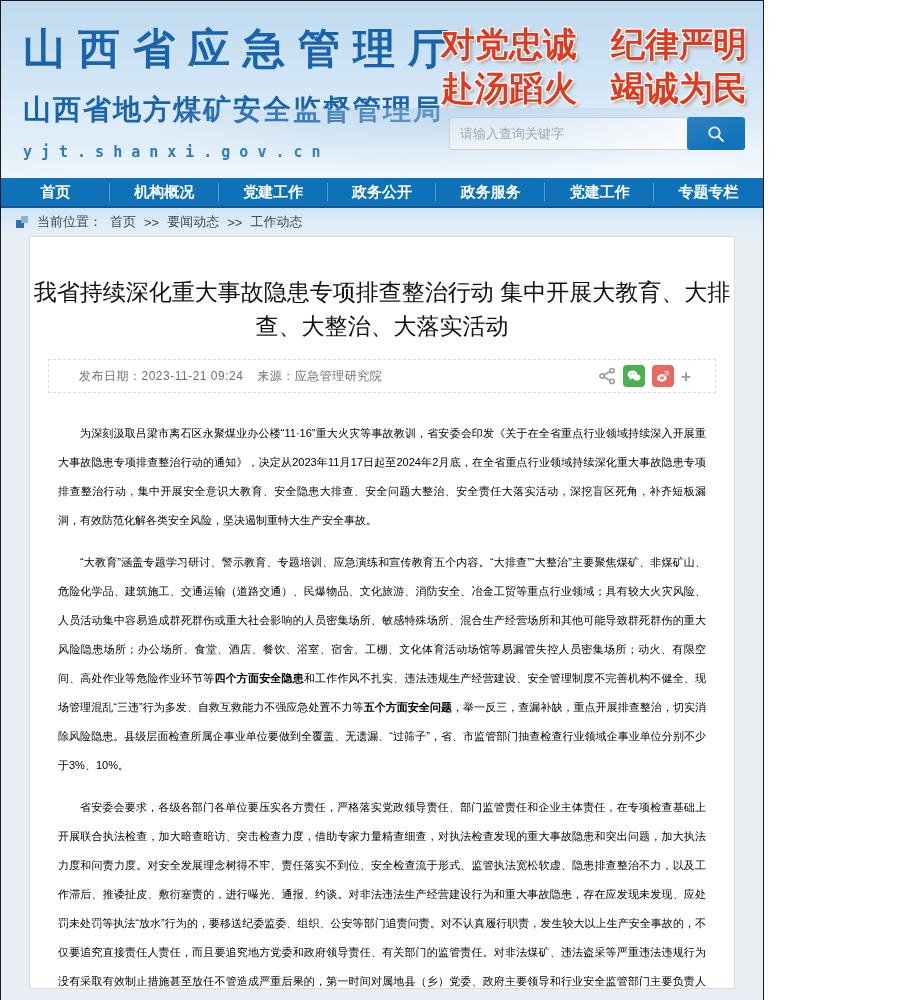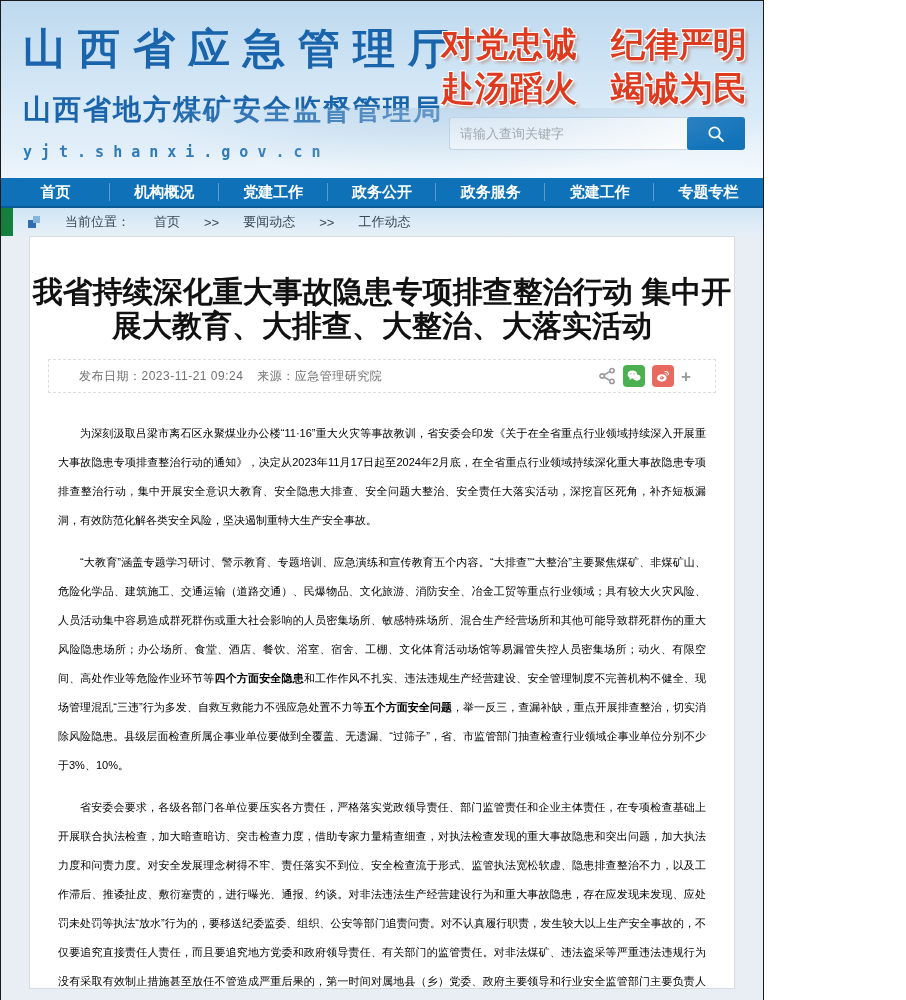--- a/index.html
+++ b/index.html
@@ -31,30 +31,30 @@
   .search-input { flex:1; border:1px solid #c8d6e2; border-right:none; border-radius:3px 0 0 3px; padding:0 10px; font-size:13px; color:#333; outline:none; }
   .search-input::placeholder { color:#999; }
   .search-btn { width:58px; background:#1273b9; border:none; border-radius:3px; margin-left:-2px; cursor:pointer; display:flex; align-items:center; justify-content:center; }
 
   
   .nav { display:flex; height:30px; background:#0f72b8; border-bottom:2px solid #0a5b97; }
   .nav-item { flex:1; display:flex; align-items:center; justify-content:center; color:#fff; font-weight:bold; font-size:15px; cursor:pointer; position:relative; }
   .nav-item:not(:last-child)::after { content:""; position:absolute; right:0; top:5px; bottom:5px; width:1px; background:#5d9bce; }
 
   
-  .breadcrumb { height:28px; display:flex; align-items:center; padding-left:14px; gap:24px;
-      background:linear-gradient(180deg,#cfe5f5 0%,#ddecf7 55%,#e7eff7 100%); font-size:13px; color:#3c4a56;margin-left:12px; }
+  .breadcrumb { height:28px; display:flex; align-items:center; padding-left:14px; gap:8px;
+      background:linear-gradient(180deg,#cfe5f5 0%,#ddecf7 55%,#e7eff7 100%); font-size:13px; color:#3c4a56; }
   .crumb-link { cursor:pointer; }
   .crumb-sep { color:#3c4a56; }
 
   
   .main { padding:0 28px 12px; background:#e9eef4; }
   .panel { background:#fff; border:1px solid #d8dce0; height:753px; overflow:hidden; }
 
-  .article-title { margin:38px auto 16px; max-width:812px; text-align:center; font-size:30px; line-height:34px; font-weight:bold; color:#111; }
+  .article-title { margin:38px auto 16px; max-width:812px; text-align:center; font-size:23px; line-height:34px; font-weight:normal; color:#111; }
 
   .meta-row { margin:12px 18px 0; border:1px dashed #ddd; height:34px; display:flex; align-items:center; justify-content:space-between; padding:0 24px 0 30px; }
   .meta-left { font-size:12px; color:#707070; letter-spacing:0.5px; }
   .meta-left .sep { display:inline-block; width:14px; }
   .share { display:flex; align-items:center; gap:7px; }
   .icon-badge { width:22px; height:22px; border-radius:4px; display:flex; align-items:center; justify-content:center; cursor:pointer; }
   .wechat { background:#4cb050; }
   .weibo  { background:#e8695f; }
   .share-glyph { cursor:pointer; display:flex; align-items:center; }
   .plus { color:#9a9a9a; font-size:17px; line-height:1; cursor:pointer; font-weight:bold; }

